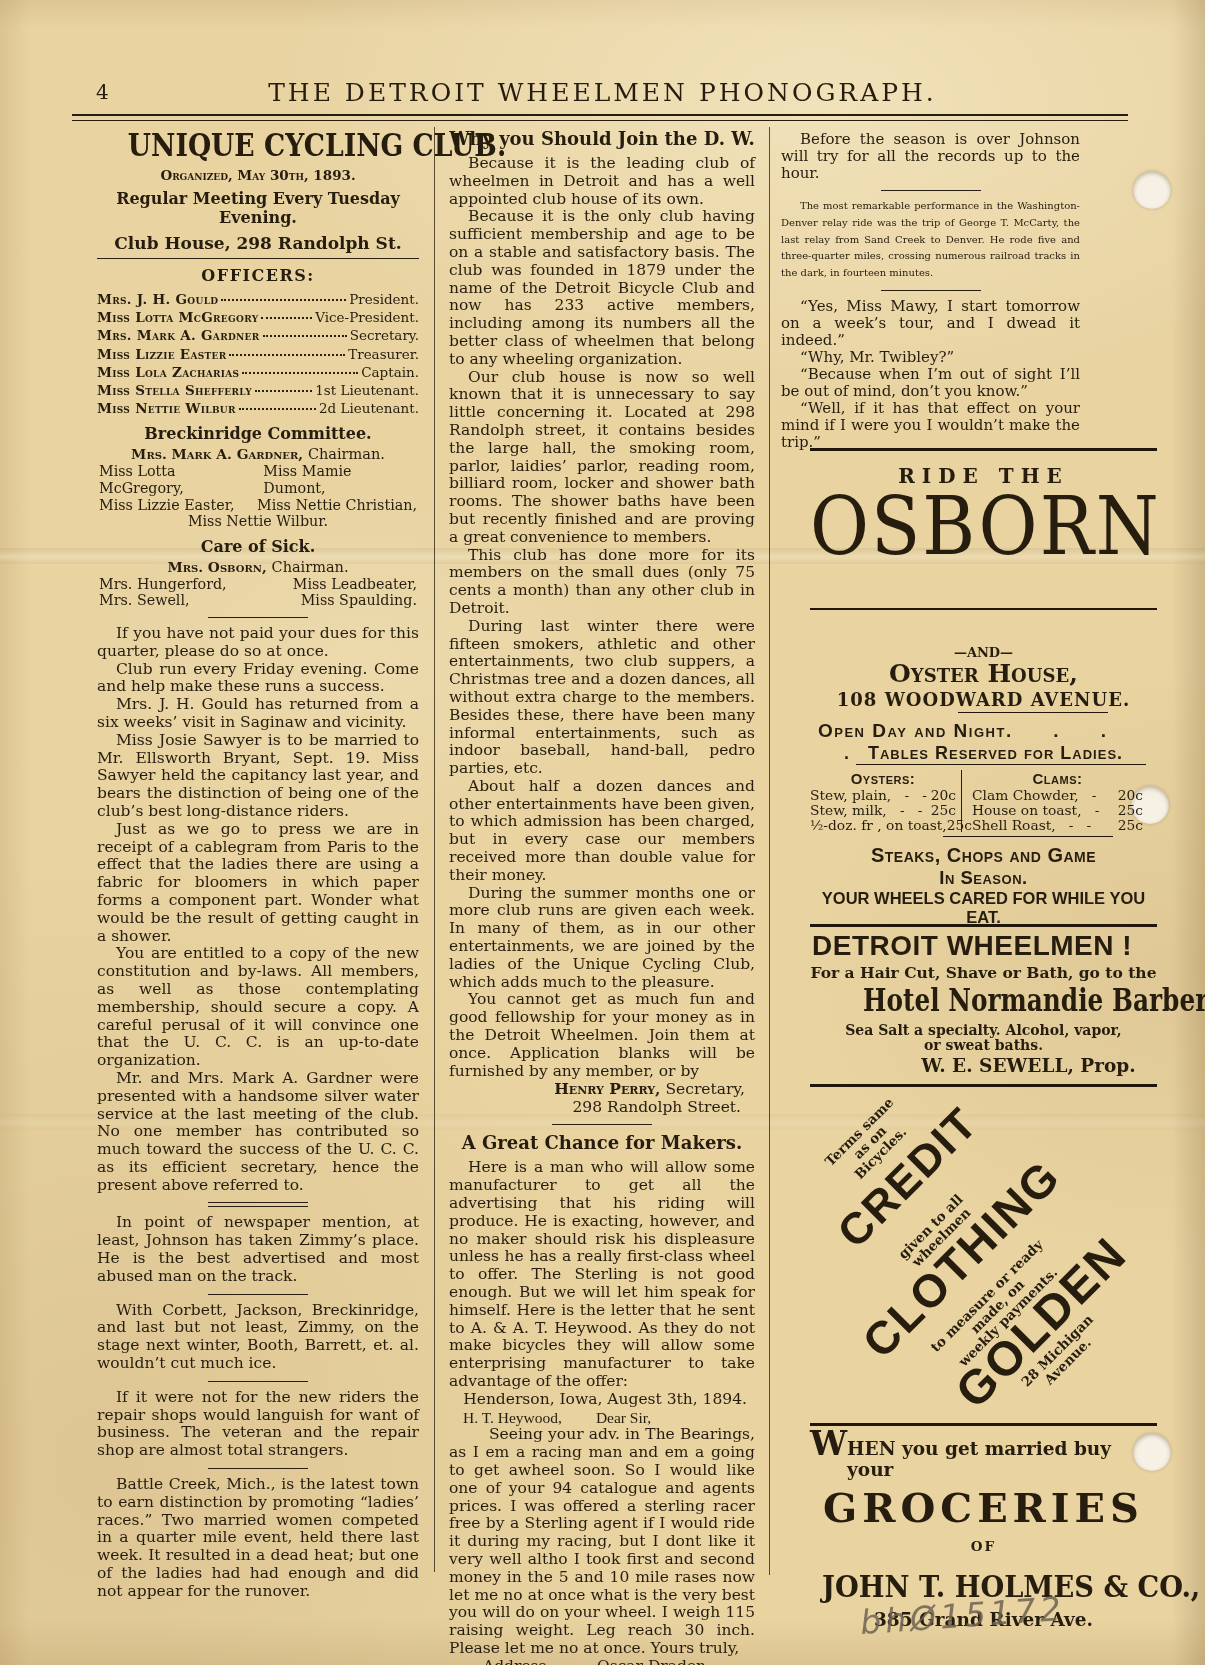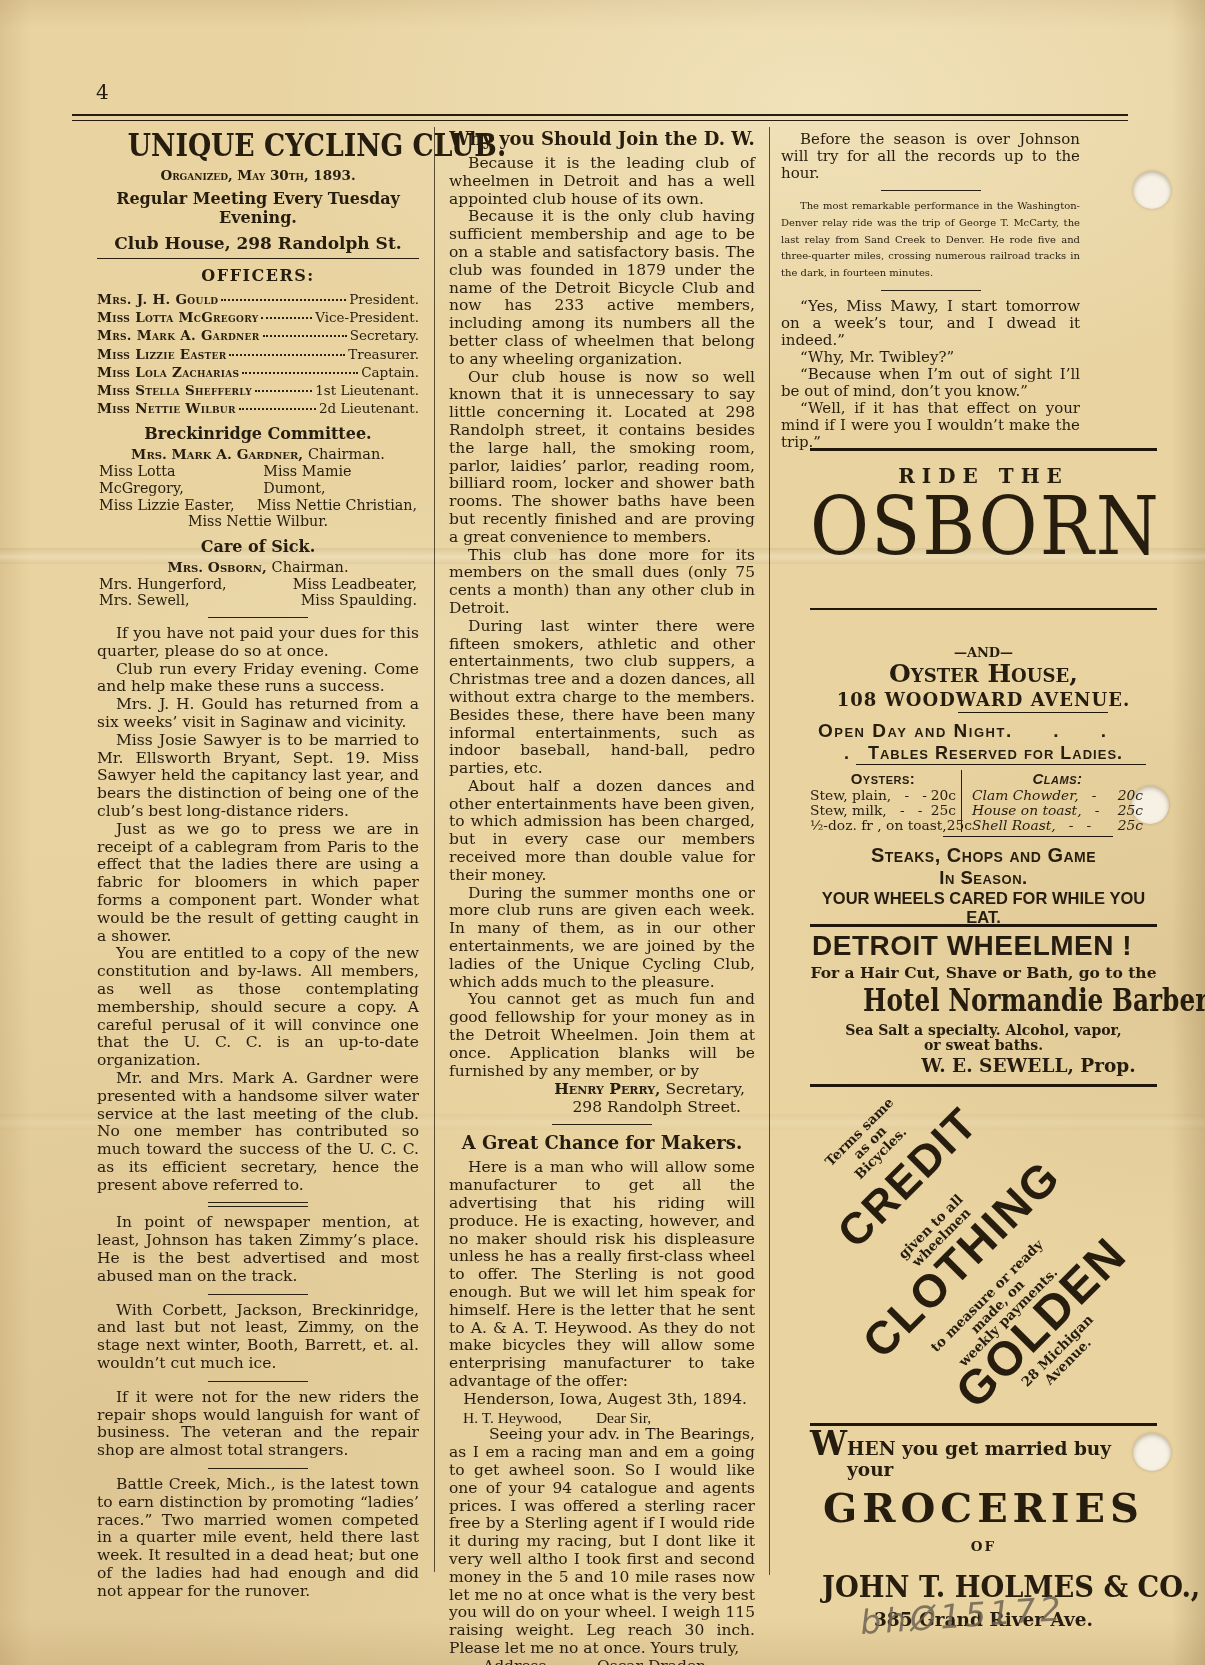--- a/index.html
+++ b/index.html
@@ -73,21 +73,21 @@
   .osborn span{display:inline-block;font-size:72px;line-height:72px;letter-spacing:2px;transform:scaleY(1.12);transform-origin:top center;}
   .woodward{top:168px;text-align:center;font-size:25px;font-weight:bold;letter-spacing:1px;}
   .andline{top:197px;text-align:center;font-size:13px;font-weight:bold;}
   .oysterhouse{top:211px;text-align:center;font-size:25px;font-weight:bold;}
   .ave108{top:241px;text-align:center;font-size:18px;font-weight:bold;letter-spacing:1px;}
   .sans{font-family:"Liberation Sans","DejaVu Sans",sans-serif;}
   .openrow{top:272px;display:flex;padding:0 8px;font-weight:bold;font-size:19px;letter-spacing:1.5px;}
   .tables{top:295px;text-align:center;font-weight:bold;font-size:18px;letter-spacing:1px;}
   .menu{top:322px;display:flex;}
   .menu-left{width:146px;border-right:1.4px solid #2a2012;padding-right:5px;}
-  .menu-right{flex:1;padding-left:10px;padding-right:14px;font-style:italic;}
+  .menu-right{flex:1;padding-left:10px;padding-right:14px;}
   .menu-heading{text-align:center;font-weight:bold;font-size:15px;letter-spacing:.5px;margin-bottom:1px;}
   .menu-row{display:flex;justify-content:space-between;font-size:13.8px;line-height:14.8px;}
   .steaks1{top:396px;text-align:center;font-weight:bold;font-size:20px;letter-spacing:.5px;}
   .steaks2{top:419px;text-align:center;font-weight:bold;font-size:18.5px;letter-spacing:.5px;}
   .wheels1{top:441px;text-align:center;font-weight:bold;font-size:16.5px;}
   .wheels2{top:460px;text-align:center;font-weight:bold;font-size:16.5px;}
   .dw-headline{top:482px;text-align:left;padding-left:2px;font-weight:bold;font-size:28px;letter-spacing:.5px;}
   .dw-sub{top:515px;text-align:center;font-size:15.5px;font-weight:bold;}
   .barber-name{top:534px;text-align:center;}
   .barber-name span{display:inline-block;font-size:31px;font-weight:bold;white-space:nowrap;transform:scaleX(.80);transform-origin:center;}
@@ -114,20 +114,21 @@
 
 <div class="page">
 
   <div class="fold" style="top:548px;"></div>
   <div class="fold" style="top:1114px;opacity:.45;"></div>
   <div class="hole" style="left:1133px;top:171px;"></div>
   <div class="hole" style="left:1131px;top:786px;"></div>
   <div class="hole" style="left:1133px;top:1433px;"></div>
 
   <div class="pageno">4</div>
+  <div class="masthead">THE DETROIT WHEELMEN PHONOGRAPH.</div>
   <div class="hdr-rule"></div>
 
   <div class="vrule" style="left:434px;top:127px;height:1445px;"></div>
   <div class="vrule" style="left:769px;top:127px;height:1448px;"></div>
 
   <div class="col" style="left:97px;top:127px;width:322px;">
     <div class="club-title"><span>UNIQUE CYCLING CLUB.</span></div>
     <div class="org-line sc">Organized, May 30th, 1893.</div>
     <div class="meeting">Regular Meeting Every Tuesday Evening.</div>
     <div class="clubhouse">Club House, 298 Randolph St.</div>

